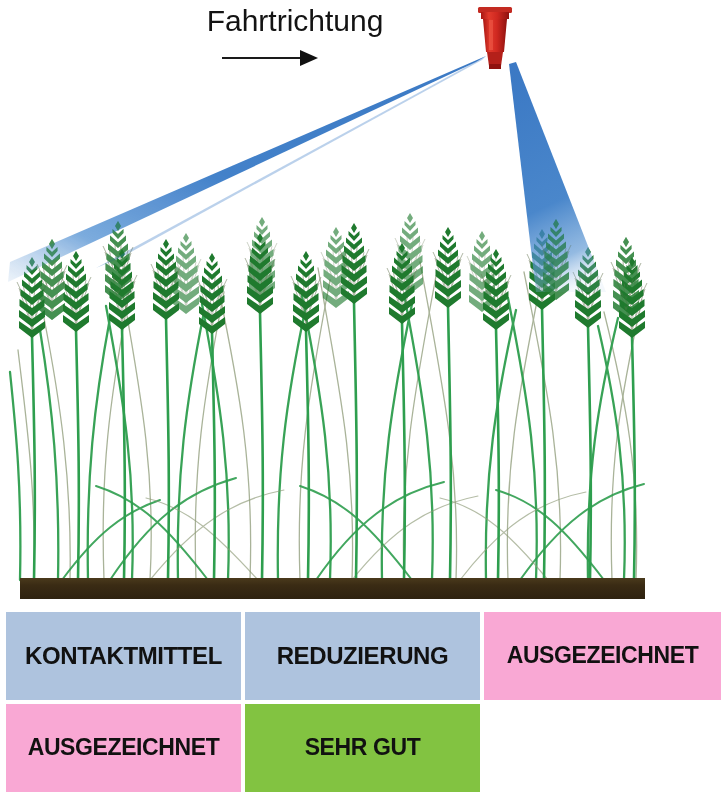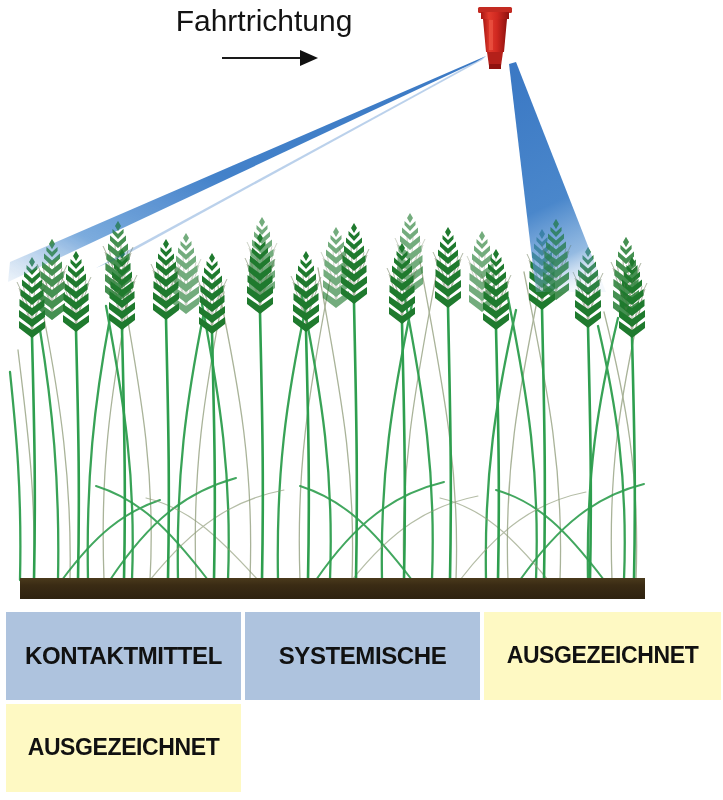--- a/index.html
+++ b/index.html
@@ -27,21 +27,21 @@
     width: 723px;
     height: 605px;
   }
   #scene svg {
     display: block;
     width: 723px;
     height: 605px;
   }
   #direction-label {
     position: absolute;
-    left: 124px;
+    left: 155px;
     top: 4px;
     width: 280px;
     text-align: center;
     font-family: "Liberation Sans", sans-serif;
     font-size: 30px;
     font-weight: 400;
     color: #131313;
     letter-spacing: 0px;
     white-space: nowrap;
   }
@@ -71,21 +71,21 @@
   }
   .cell.head {
     background: #aec3de;
     font-size: 24px;
     letter-spacing: -0.4px;
   }
   .cell.val {
     font-size: 23px;
     letter-spacing: -0.4px;
   }
-  .cell.val.cyan { background: #fef9c3; }
+  .cell.val.cyan { background: #f9a8d4; }
   .cell.val.green { background: #82c341; }
   .cell .lines { display: block; }
   .cell .lines span { display: block; }
 </style>
 </head>
 <body>
 
 <div id="figure">
 
   <div id="scene">
@@ -340,24 +340,25 @@
 
     <div class="cell head">
       <span class="lines">
         <span>KONTAKTMITTEL</span>
       </span>
     </div>
 
 
     <div class="cell head">
       <span class="lines">
-        <span>SYSTEMISCHE</span>
+        <span>REDUZIERUNG</span>
       </span>
     </div>
 
     <div class="cell val cyan">AUSGEZEICHNET</div>
 
     <div class="cell val cyan">AUSGEZEICHNET</div>
 
+    <div class="cell val green">SEHR GUT</div>
 
   </div>
 
 </div>
 
 </body></html>

